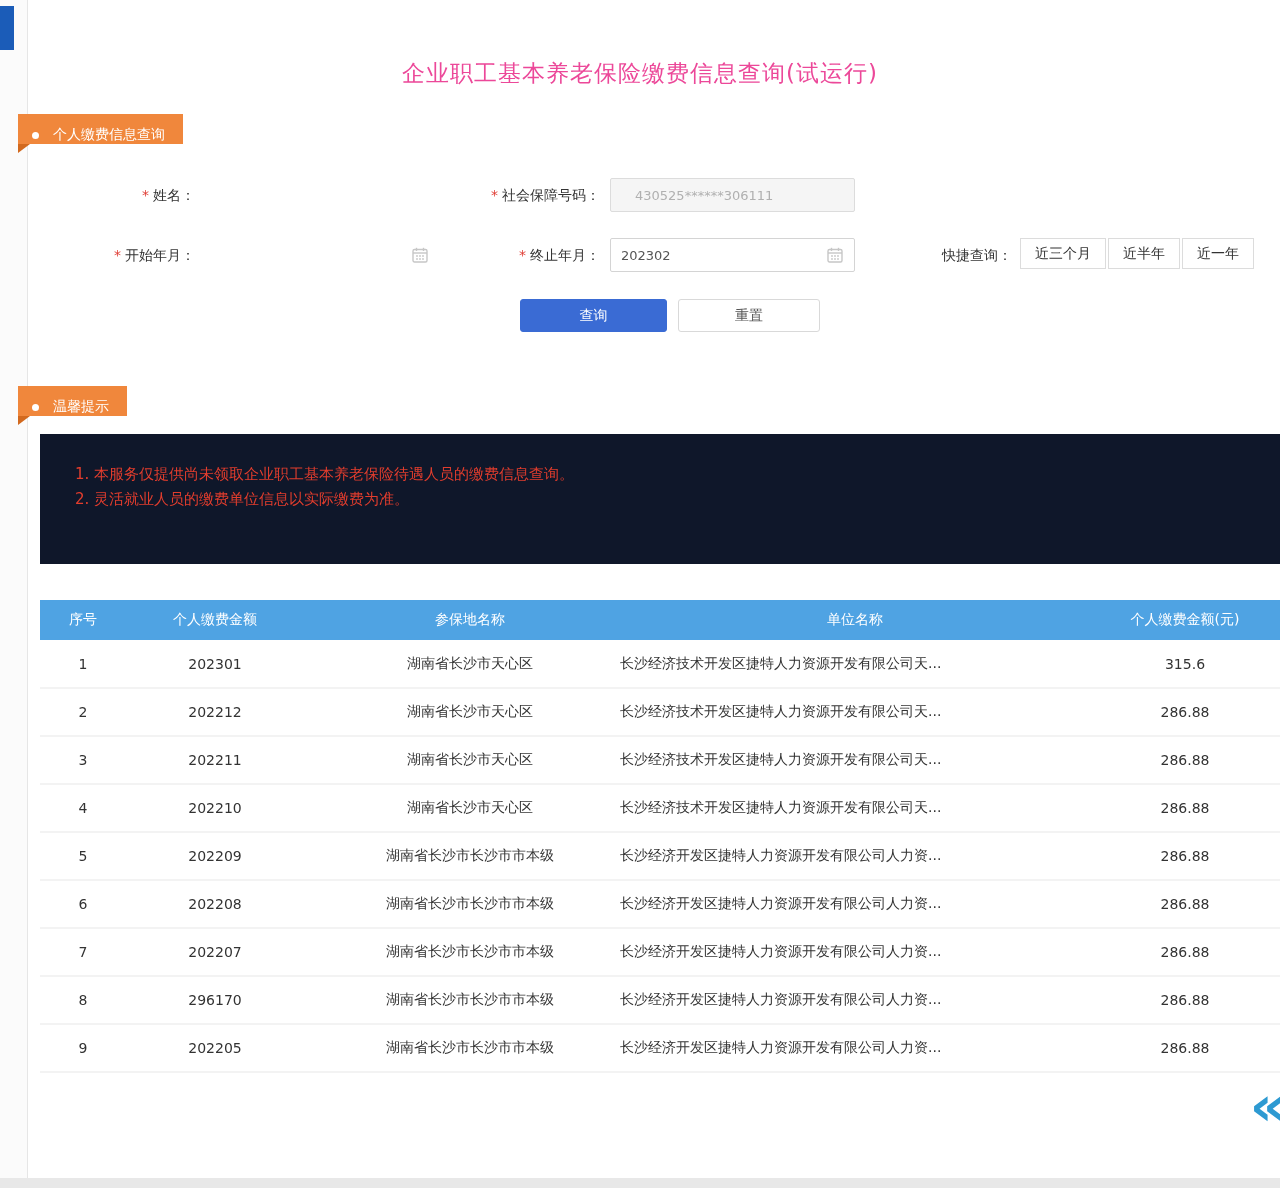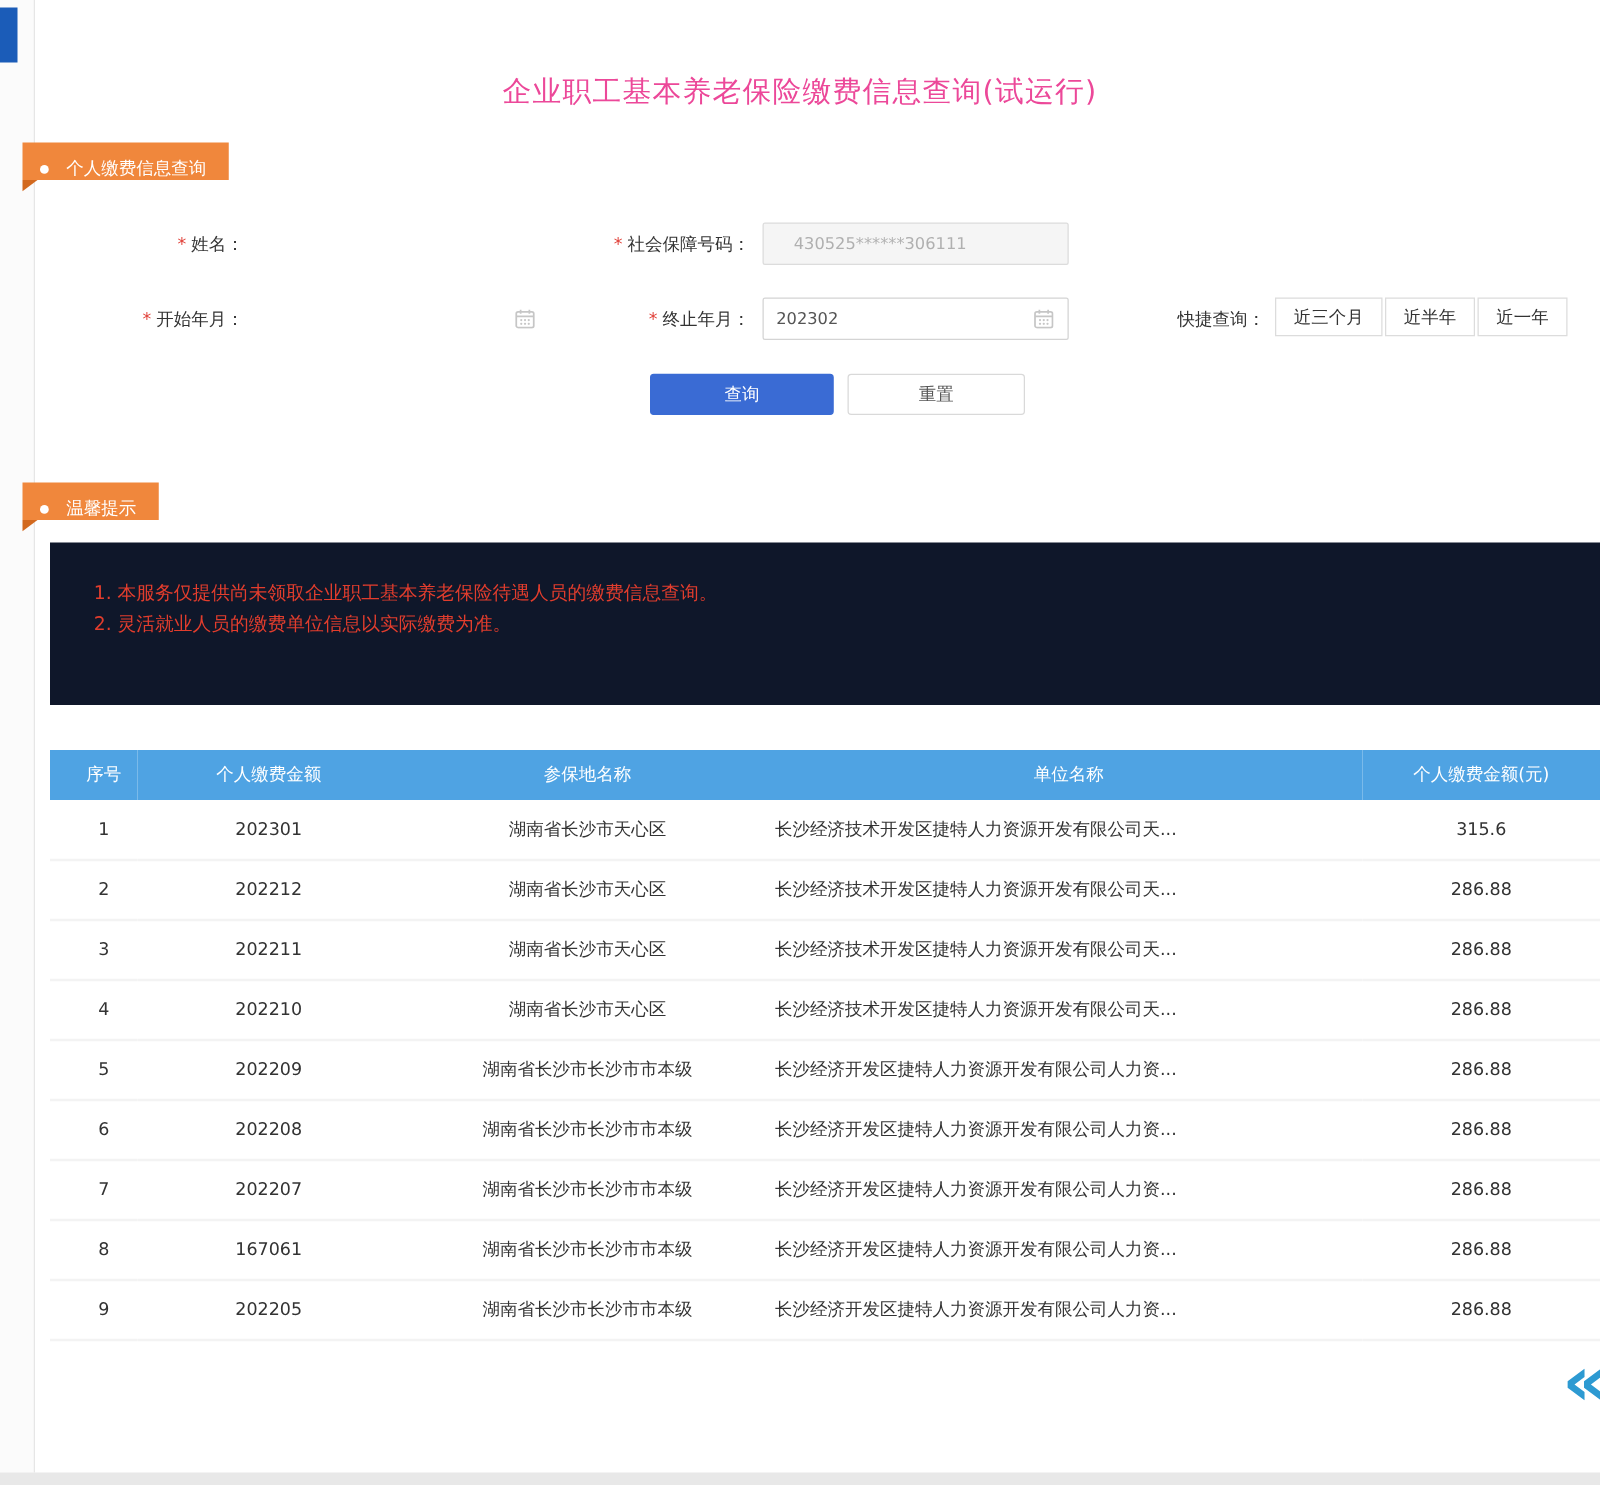--- a/index.html
+++ b/index.html
@@ -203,21 +203,21 @@
       </tr>
       <tr>
         <td class="c0">7</td>
         <td class="c1">202207</td>
         <td class="c2">湖南省长沙市长沙市市本级</td>
         <td class="c3">长沙经济开发区捷特人力资源开发有限公司人力资...</td>
         <td class="c4">286.88</td>
       </tr>
       <tr>
         <td class="c0">8</td>
-        <td class="c1">167061</td>
+        <td class="c1">296170</td>
         <td class="c2">湖南省长沙市长沙市市本级</td>
         <td class="c3">长沙经济开发区捷特人力资源开发有限公司人力资...</td>
         <td class="c4">286.88</td>
       </tr>
       <tr>
         <td class="c0">9</td>
         <td class="c1">202205</td>
         <td class="c2">湖南省长沙市长沙市市本级</td>
         <td class="c3">长沙经济开发区捷特人力资源开发有限公司人力资...</td>
         <td class="c4">286.88</td>

